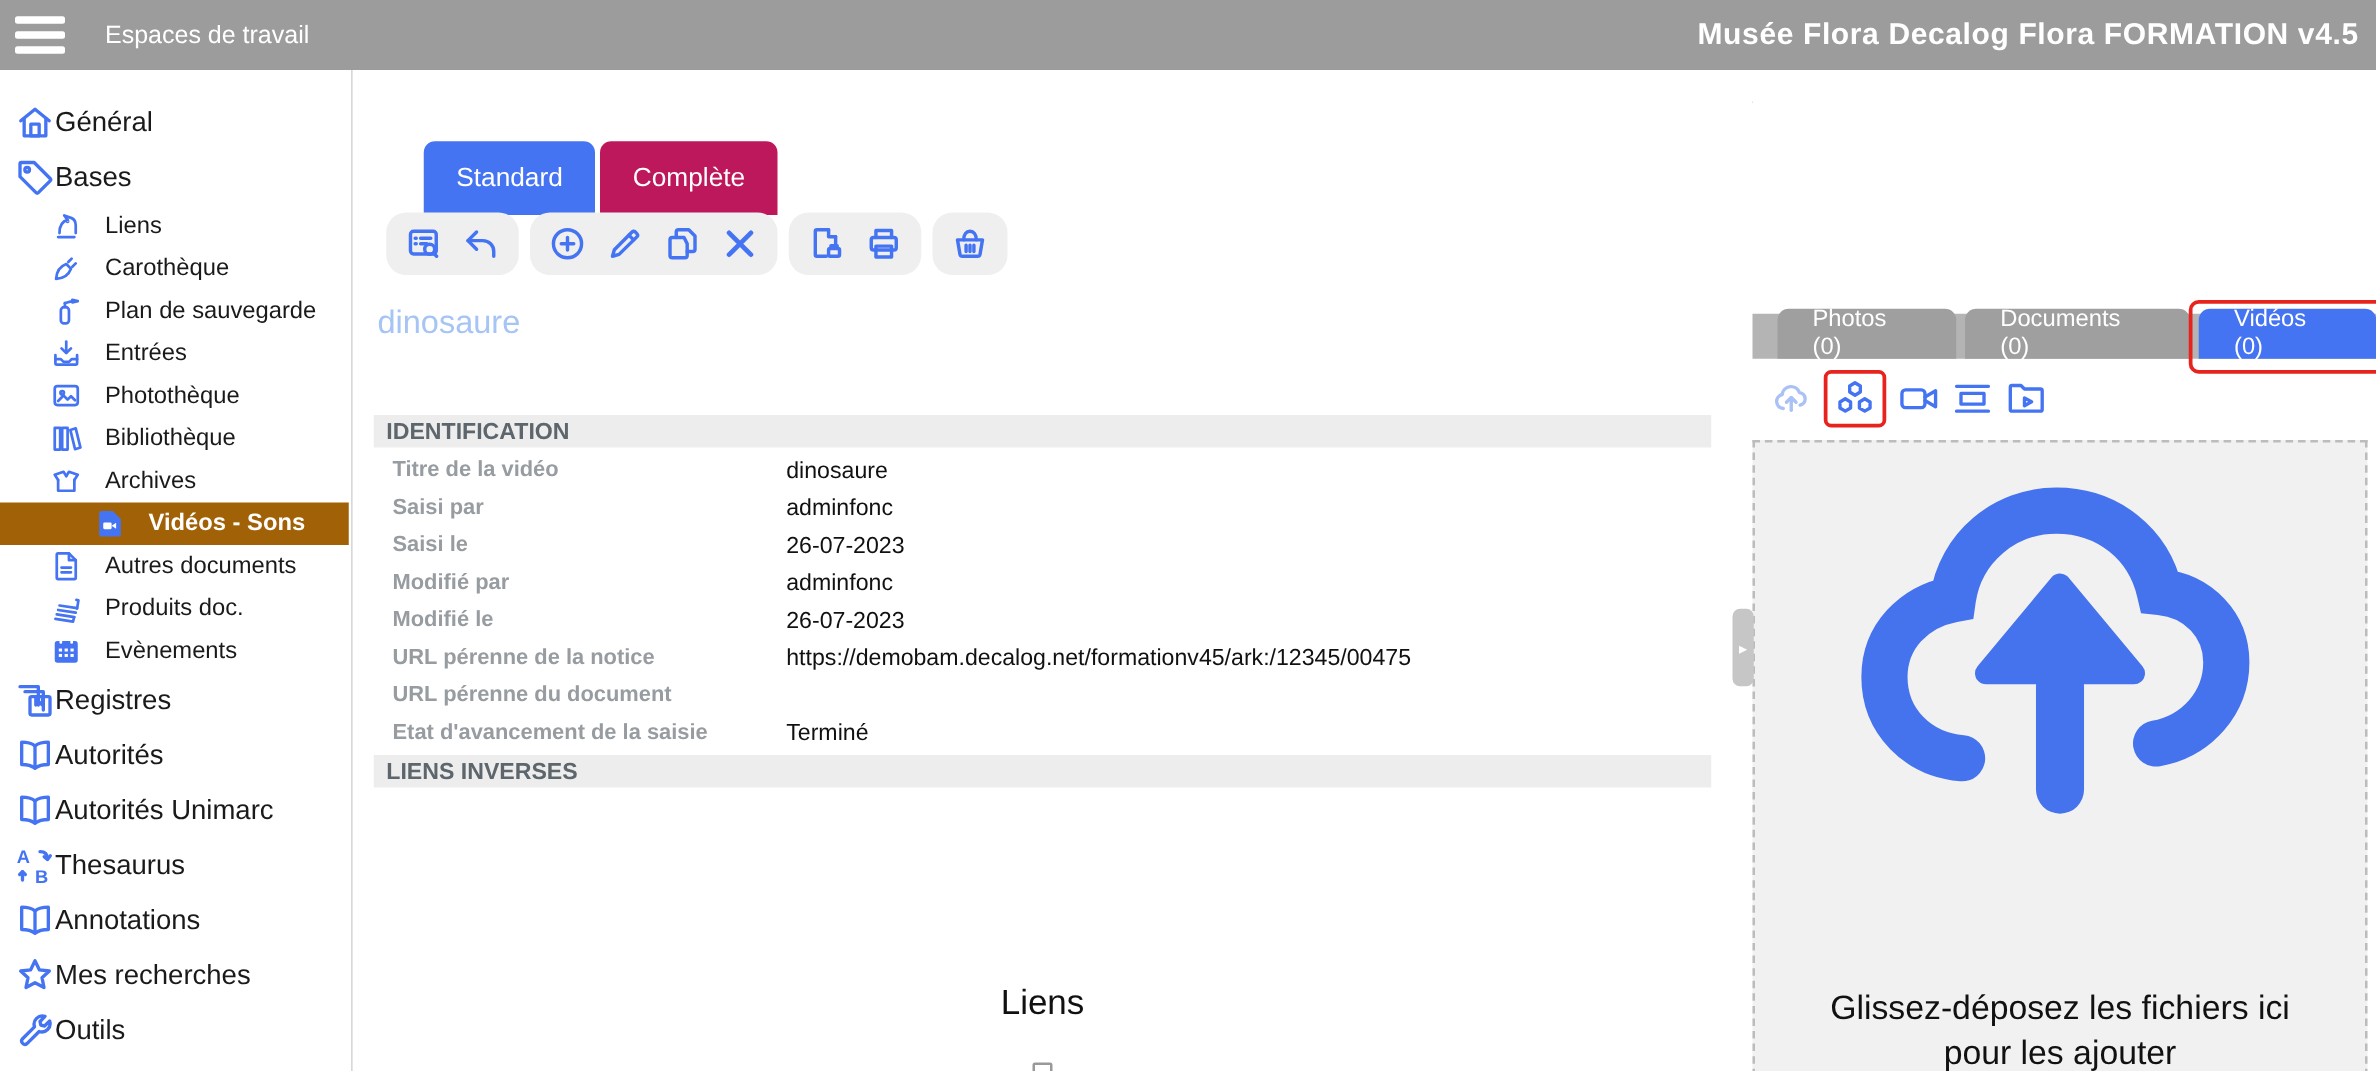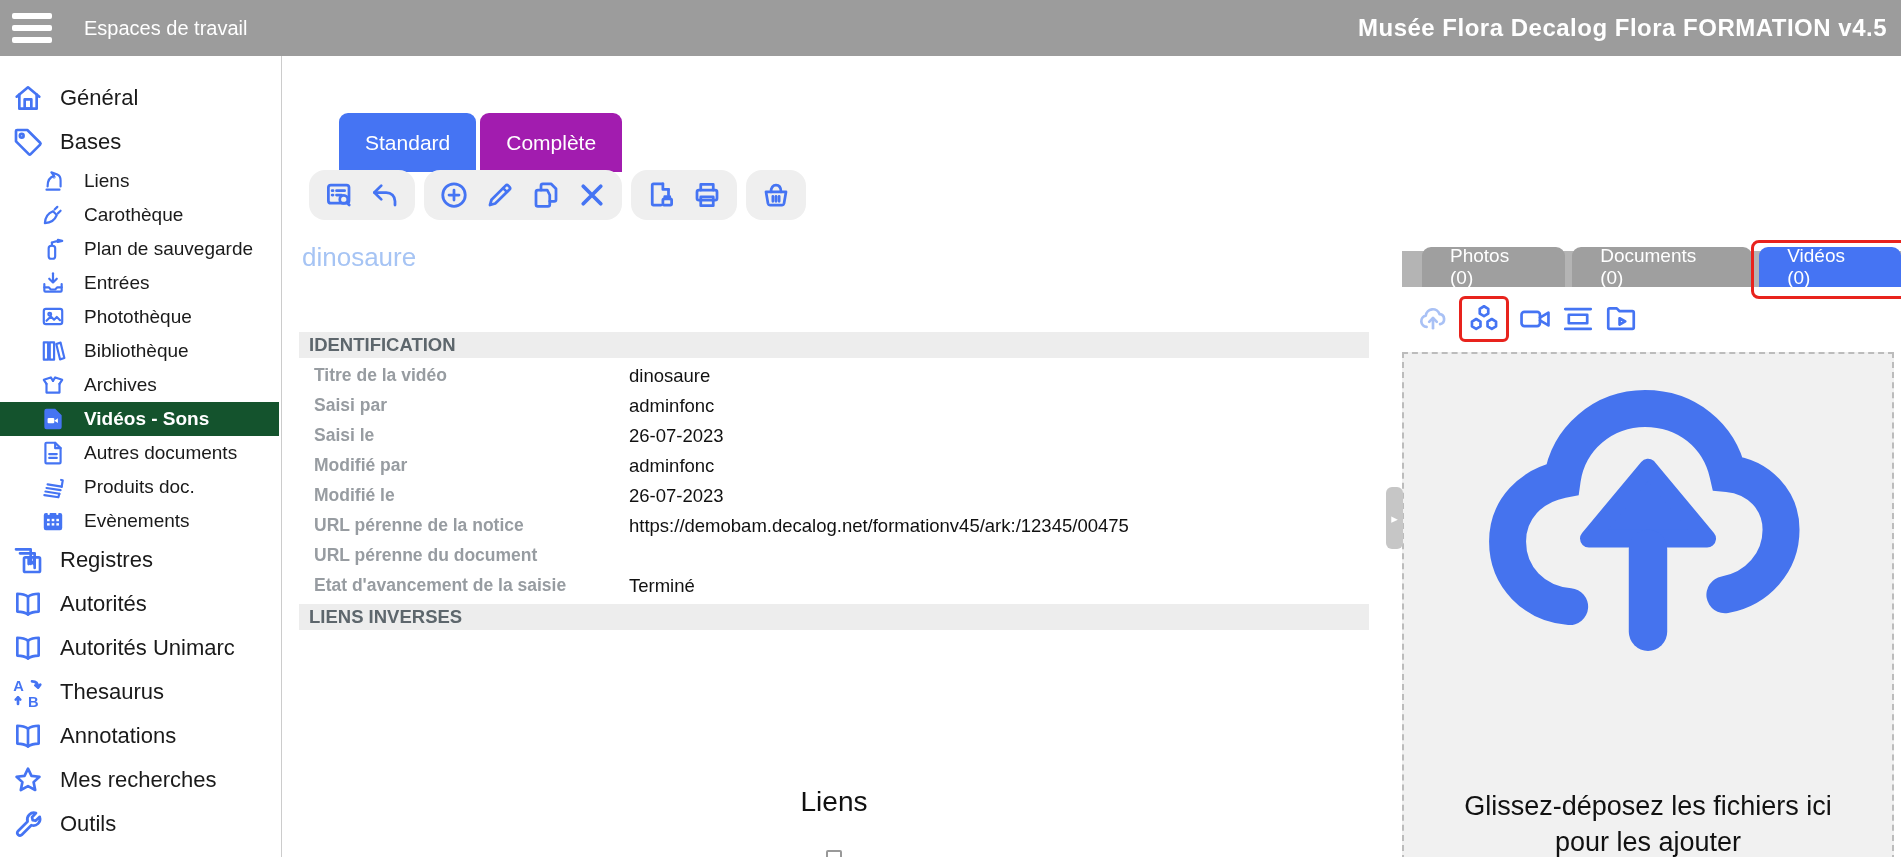--- a/index.html
+++ b/index.html
@@ -23,34 +23,34 @@
   .lnk { display:flex; align-items:center; gap:7px; cursor:pointer; white-space:nowrap; }
   .lnk svg { width:21px; height:21px; stroke:#8c8c8c; fill:none; stroke-width:1.8;
              stroke-linecap:round; stroke-linejoin:round; }
   .qmark { font-size:23px; color:#9a9a9a; }
 
   
   .sidebar { position:absolute; left:0; top:56px; width:282px; height:801px; background:#fff;
              border-right:1px solid #ccc; padding-top:20px; }
   .si { display:flex; align-items:center; cursor:pointer; color:#1a1a1a; }
   .si svg { fill:none; stroke:#4574f3; stroke-width:2; stroke-linecap:round; stroke-linejoin:round; }
-  .lvl0 { height:44px; padding-left:12px; font-size:22px; gap:16px; }
+  .lvl0 { height:44px; padding-left:12px; font-size:22px; gap:0; }
   .lvl0 svg { width:32px; height:32px; }
   .lvl1 { height:34px; padding-left:40px; font-size:19px; gap:18px; }
   .lvl1 svg { width:26px; height:26px; }
-  .si.sel { background:#14532d; color:#fff; font-weight:bold; margin-right:2px; }
+  .si.sel { background:#a16207; color:#fff; font-weight:bold; margin-right:2px;justify-content:center; }
 
   
   .content { position:absolute; left:283px; top:56px; width:1119px; height:801px; background:#fff; }
 
   .vtabs { position:absolute; left:56px; top:57px; display:flex; gap:4px; }
   .vtab { height:59px; padding:4px 26px; font-size:21px; color:#fff; display:flex;
           align-items:center; border-radius:9px 9px 0 0; cursor:pointer; }
   .vtab.on  { background:#4574f3; }
-  .vtab.off { background:#a21caf;text-align:center; }
+  .vtab.off { background:#be185d;text-align:center; }
 
   .toolbar { position:absolute; left:26px; top:114px; display:flex; gap:9px; }
   .tg { background:#efefef; border-radius:16px; padding:10px 15px; display:flex; gap:16px;
         align-items:center; }
   .tbtn { width:30px; height:30px; cursor:pointer; }
   .tbtn svg { width:30px; height:30px; fill:none; stroke:#4574f3; stroke-width:2.2;
               stroke-linecap:round; stroke-linejoin:round; }
 
   .rtitle { position:absolute; left:19px; top:186px; font-size:26px; color:#a6c4f4; }
 

